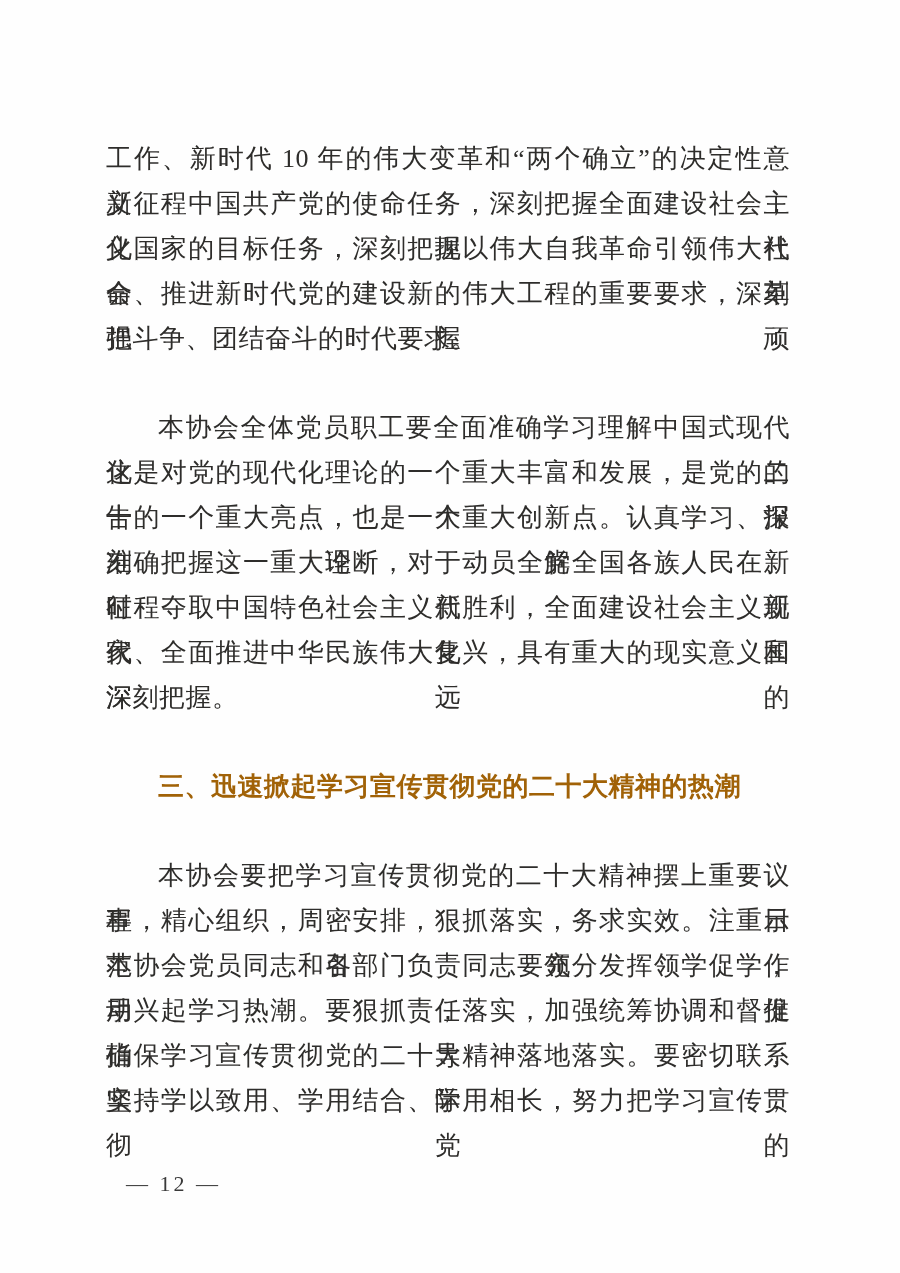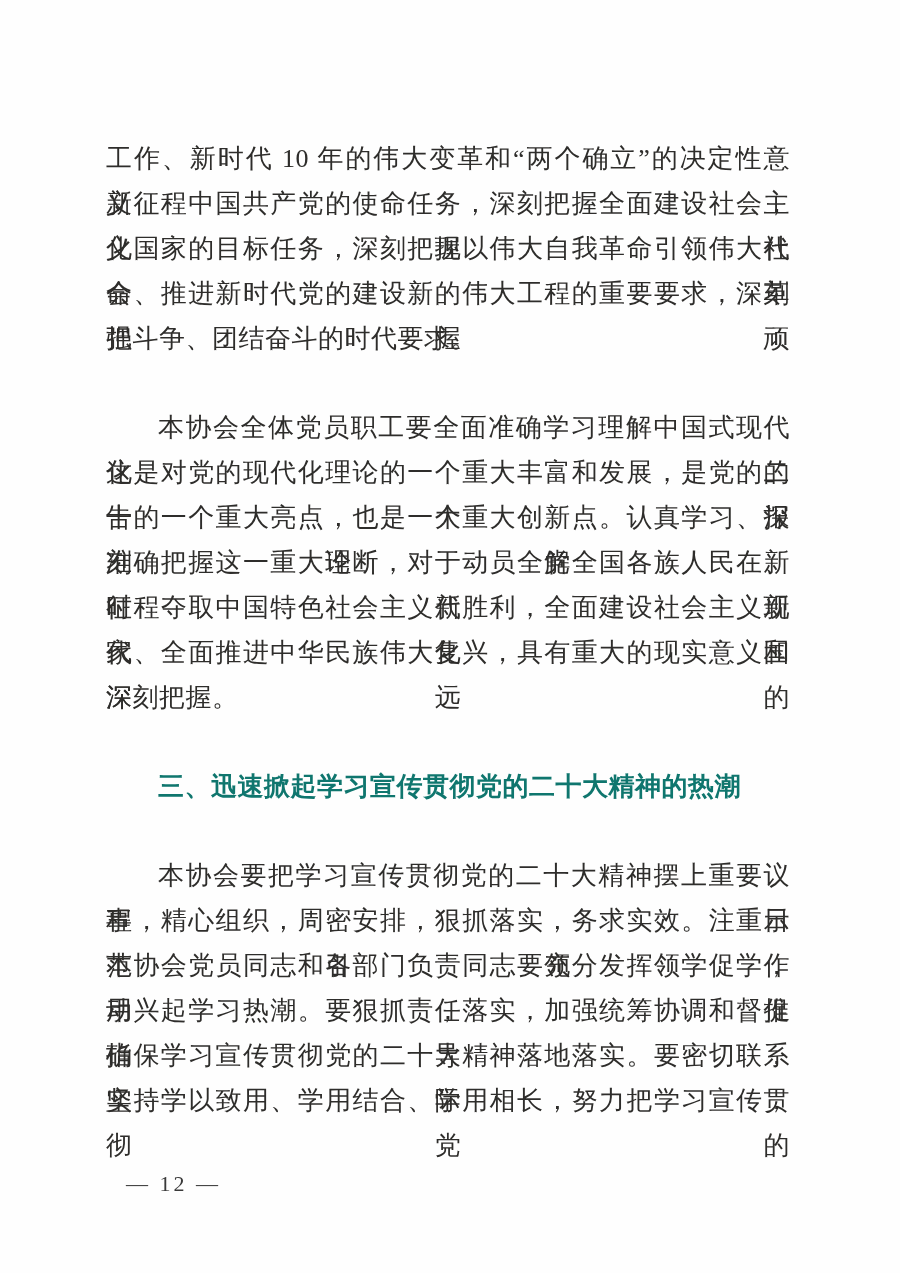--- a/index.html
+++ b/index.html
@@ -35,21 +35,21 @@
     white-space: normal;
     text-align-last: justify;
   }
   .line.indent {
     text-indent: 52px;
     margin-top: 44px;
   }
   .line.heading {
     font-family: Liberation Serif, serif;
     font-weight: bold;
-    color: #0f766e;
+    color: #a16207;
     text-align-last: left;
   }
   .page-footer {
     position: absolute;
     left: 126px;
     top: 1150px;
     font-size: 22px;
     line-height: 28px;
     color: #3a3a3a;
     letter-spacing: 3px;

